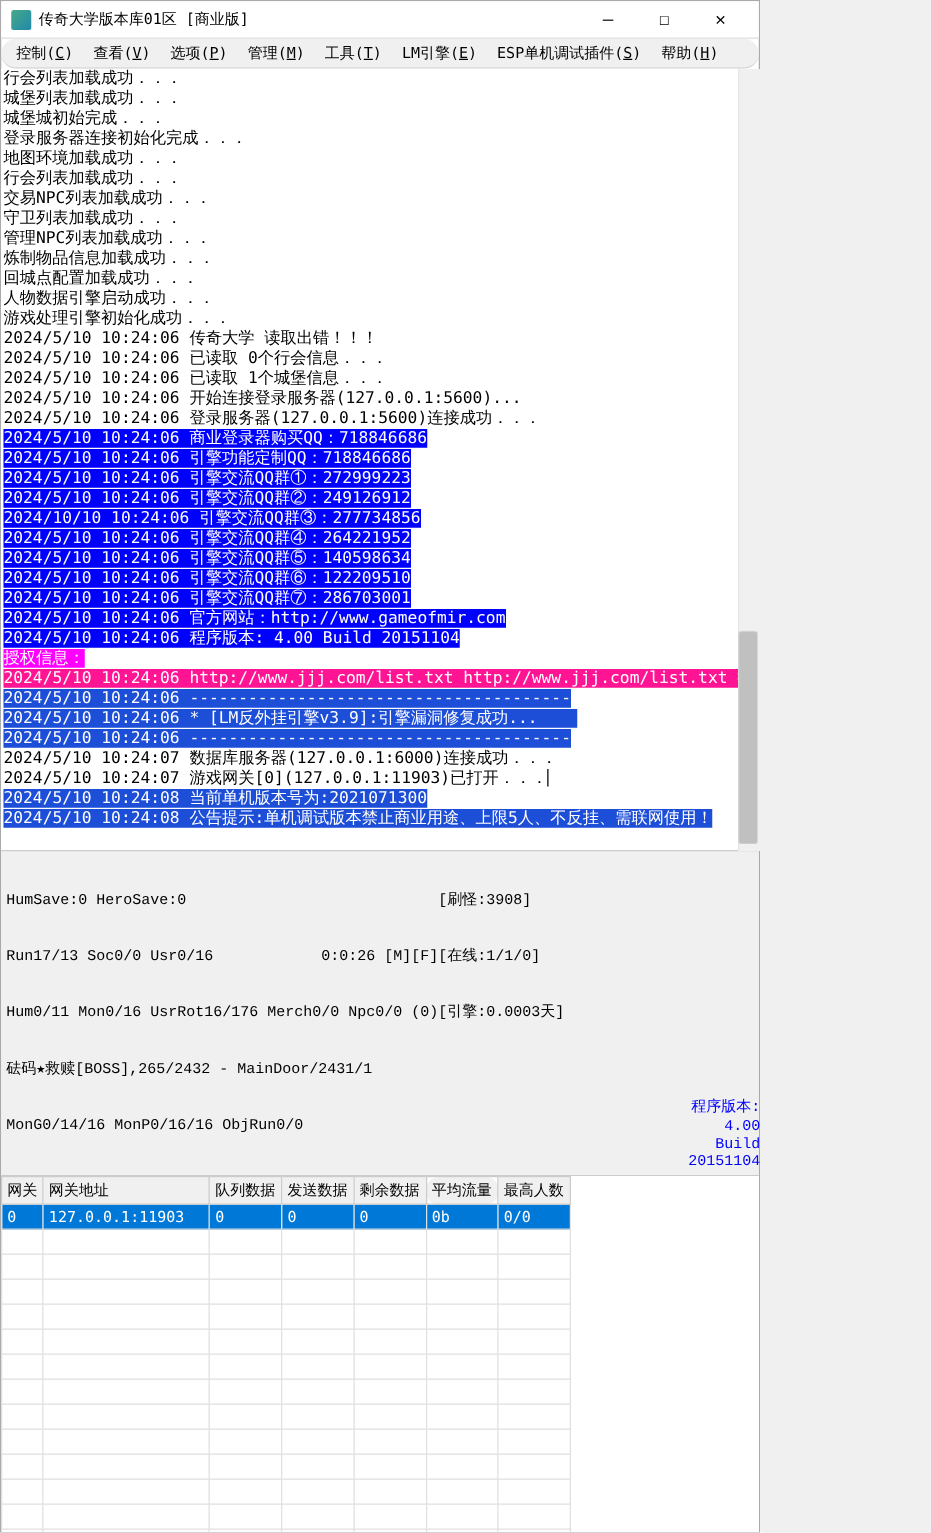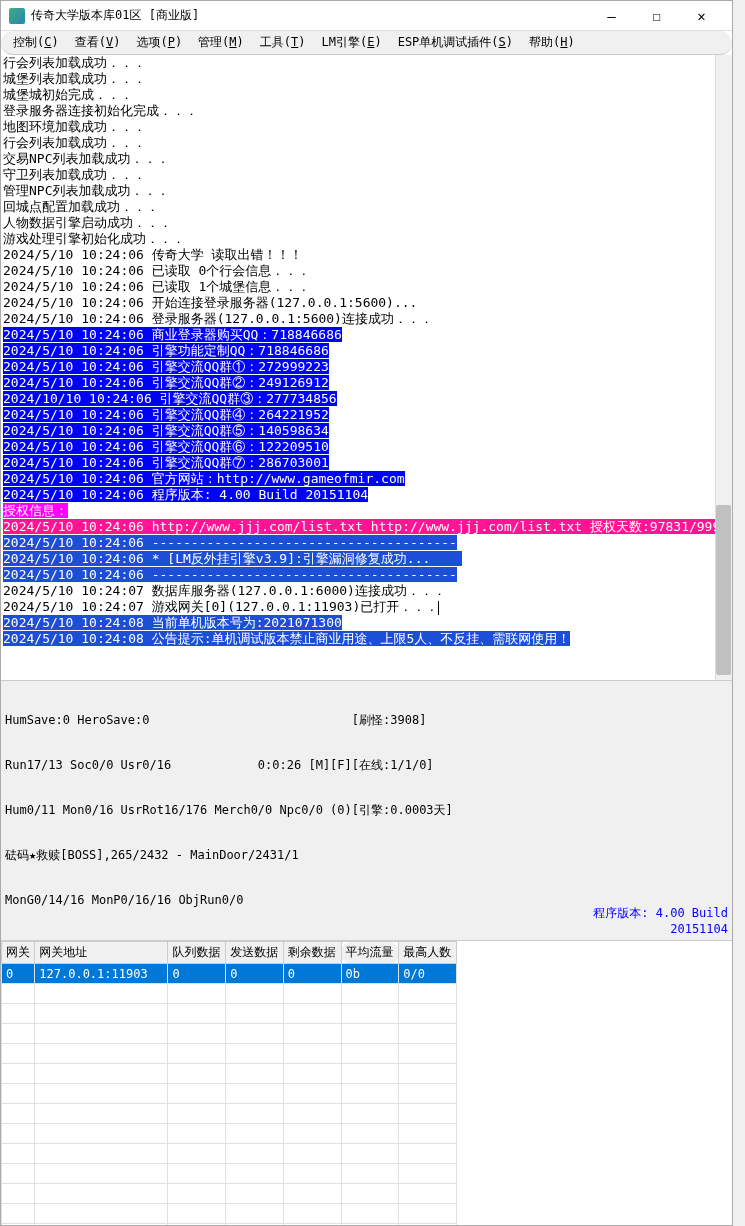--- a/index.html
+++ b/index.html
@@ -1,33 +1,33 @@
 <!DOCTYPE html>
 <html><head>
 <meta charset="utf-8">
 <style>
 * { margin: 0; padding: 0; box-sizing: border-box; }
 body { font-family: "SimSun", "宋体", monospace; font-size: 12px; background: #f0f0f0; overflow: hidden; }
-.window { width: 733px; height: 1226px; background: #fff; border: 1px solid #aaa; display: flex; flex-direction: column; position: relative; }
+.window { width: 608px; height: 1226px; background: #fff; border: 1px solid #aaa; display: flex; flex-direction: column; position: relative; }
 .titlebar { height: 30px; background: #fff; display: flex; align-items: center; padding: 0 8px; border-bottom: 1px solid #ddd; }
 .titlebar-icon { width: 16px; height: 16px; background: linear-gradient(135deg,#4a8,#28a); border-radius: 2px; margin-right: 6px; }
 .titlebar-title { flex: 1; font-size: 12px; }
 .titlebar-buttons { display: flex; gap: 0; }
 .titlebar-btn { width: 45px; height: 28px; display: flex; align-items: center; justify-content: center; font-size: 14px; cursor: pointer; }
 .menubar { height: 24px; background: #f0f0f0; display: flex; align-items: center; padding: 0 4px; border-bottom: 1px solid #ccc; font-size: 12px; border-radius: 12px; }
 .menu-item { padding: 3px 8px; cursor: pointer; }
 .menu-item u { text-decoration: underline; }
 .log-area { flex: 0 0 auto; background: #fff; overflow-y: auto; font-family: "SimSun", monospace; font-size: 13px; line-height: 16px; position: relative; height: 625px; }
 .log-line { white-space: pre; padding: 0 2px; }
 .hl-blue { background: #0000ff; color: #fff; }
 .hl-orange { background: #1d4ed8; color: #fff; }
 .hl-magenta { background: #ff00ff; color: #fff; }
 .hl-magenta2 { background: #ff1493; color: #fff; }
 .cursor { display: inline-block; border-left: 1px solid #000; height: 14px; vertical-align: middle; }
-.status-area { background: #f0f0f0; border-top: 1px solid #ccc; border-bottom: 1px solid #ccc; padding: 2px 4px; font-size: 12px; display: flex; }
+.status-area { background: #f0f0f0; border-top: 1px solid #ccc; border-bottom: 1px solid #ccc; padding: 2px 4px; font-size: 12px; display: flex; font-family: Liberation Mono, monospace; }
 .status-left { flex: 0 0 340px; line-height: 15px; white-space: pre; }
 .status-mid { flex: 0 0 200px; line-height: 15px; white-space: pre; }
 .status-right { flex: 1; text-align: right; color: #0000ff; align-self: flex-end; padding-bottom: 2px; }
 .table-area { flex: 1; background: #fff; overflow: auto; }
 table { border-collapse: collapse; width: 456px; }
 th { background: #f0f0f0; border: 1px solid #ccc; padding: 2px 4px; font-weight: normal; text-align: left; font-size: 12px; height: 20px; }
 td { border: 1px solid #e0e0e0; padding: 2px 4px; font-size: 12px; height: 20px; }
 tr.selected td { background: #0078d7; color: #fff; }
 tr.empty td { height: 20px; }
 .scrollbar-v { position: absolute; right: 0; top: 54px; width: 17px; height: 625px; background: #f0f0f0; border-left: 1px solid #ddd; }
@@ -61,20 +61,21 @@
   <div class="log-area" id="log-area">
       <div class="log-line"><span>行会列表加载成功．．．</span></div>
       <div class="log-line"><span>城堡列表加载成功．．．</span></div>
       <div class="log-line"><span>城堡城初始完成．．．</span></div>
       <div class="log-line"><span>登录服务器连接初始化完成．．．</span></div>
       <div class="log-line"><span>地图环境加载成功．．．</span></div>
       <div class="log-line"><span>行会列表加载成功．．．</span></div>
       <div class="log-line"><span>交易NPC列表加载成功．．．</span></div>
       <div class="log-line"><span>守卫列表加载成功．．．</span></div>
       <div class="log-line"><span>管理NPC列表加载成功．．．</span></div>
+      <div class="log-line"><span>炼制物品信息加载成功．．．</span></div>
       <div class="log-line"><span>回城点配置加载成功．．．</span></div>
       <div class="log-line"><span>人物数据引擎启动成功．．．</span></div>
       <div class="log-line"><span>游戏处理引擎初始化成功．．．</span></div>
       <div class="log-line"><span>2024/5/10 10:24:06 传奇大学 读取出错！！！</span></div>
       <div class="log-line"><span>2024/5/10 10:24:06 已读取 0个行会信息．．．</span></div>
       <div class="log-line"><span>2024/5/10 10:24:06 已读取 1个城堡信息．．．</span></div>
       <div class="log-line"><span>2024/5/10 10:24:06 开始连接登录服务器(127.0.0.1:5600)...</span></div>
       <div class="log-line"><span>2024/5/10 10:24:06 登录服务器(127.0.0.1:5600)连接成功．．．</span></div>
       <div class="log-line"><span class="hl-blue">2024/5/10 10:24:06 商业登录器购买QQ：718846686</span></div>
       <div class="log-line"><span class="hl-blue">2024/5/10 10:24:06 引擎功能定制QQ：718846686</span></div>

